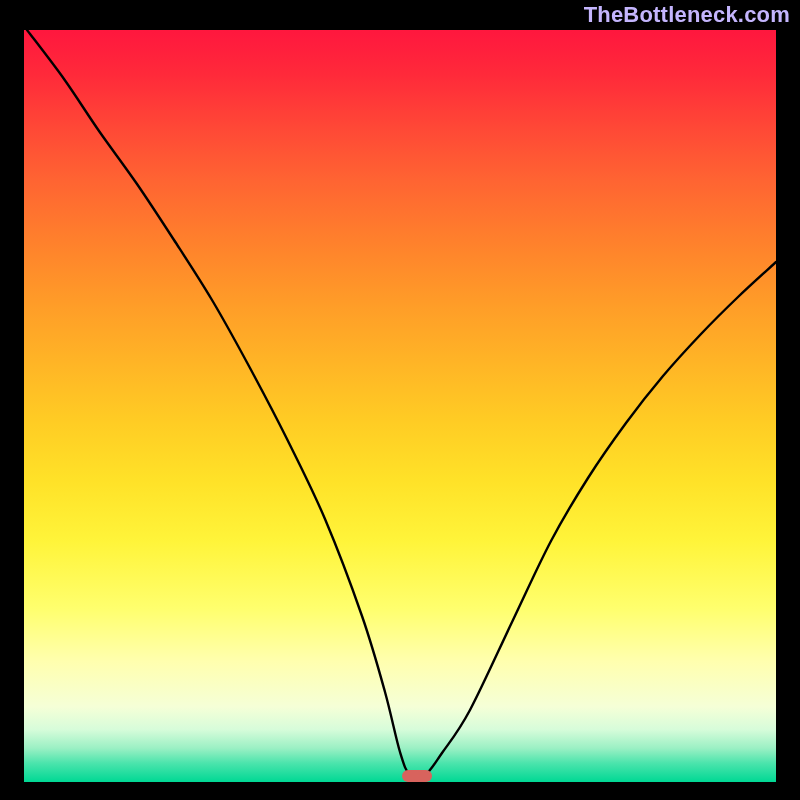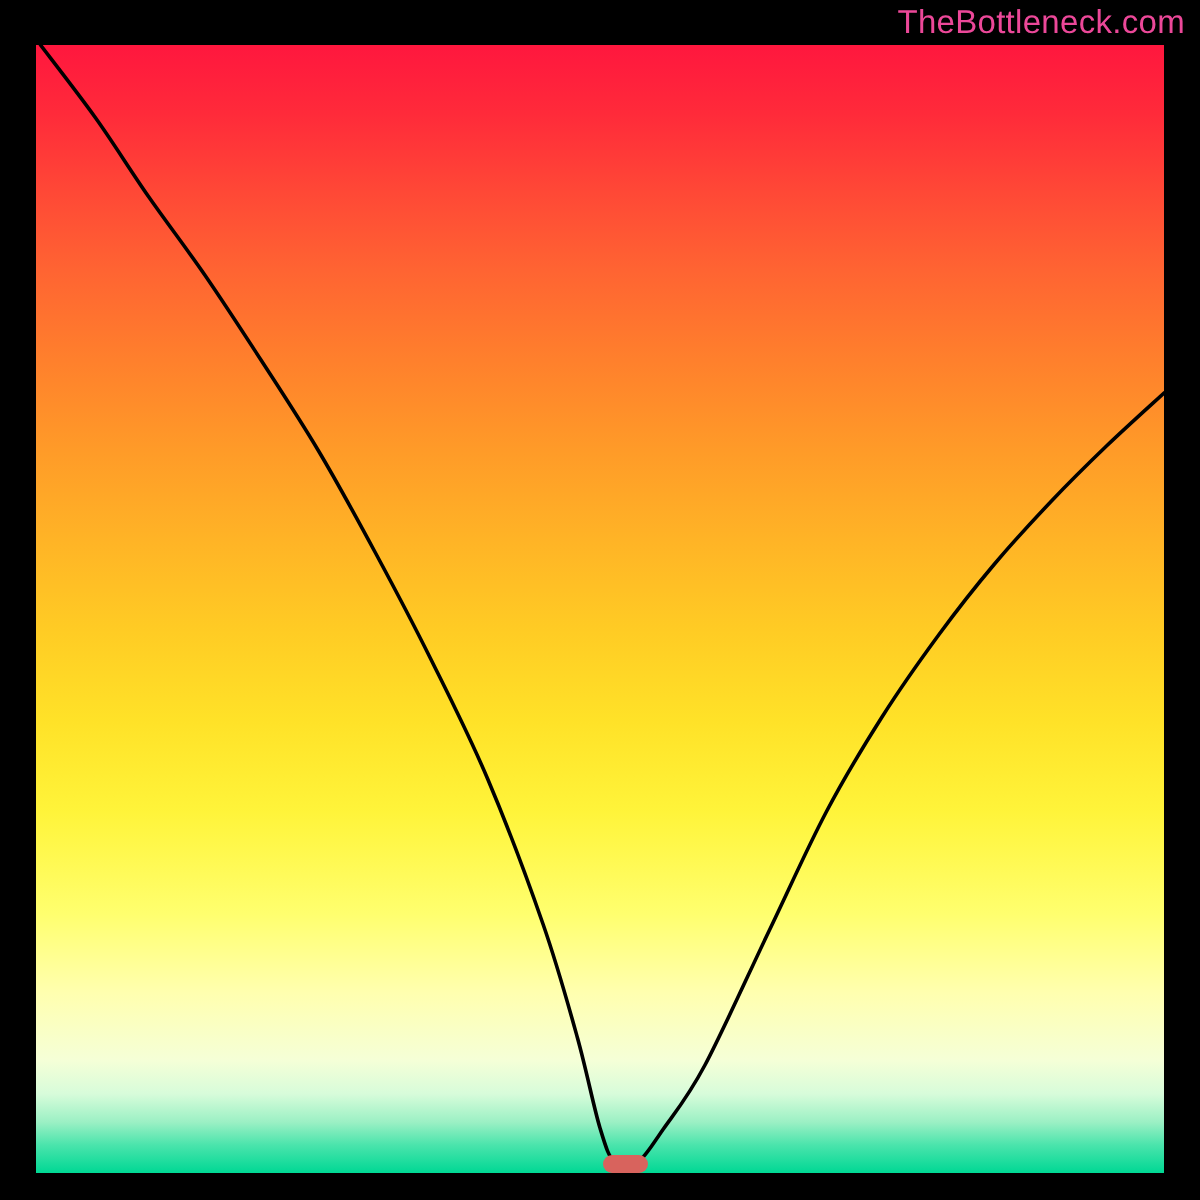--- a/index.html
+++ b/index.html
@@ -16,23 +16,23 @@
     left: 0;
     top: 0;
     width: 800px;
     height: 800px;
     background: #000;
   }
   .watermark {
     position: absolute;
     top: 2px;
     right: 10px;
-    color: #ec4899;
+    color: #c4b5fd;
     font-size: 22px;
-    font-weight: 400;
+    font-weight: 700;
     letter-spacing: 0.2px;
   }
   .plot {
     position: absolute;
     left: 24px;
     top: 30px;
     width: 752px;
     height: 752px;
     background: linear-gradient(to bottom,
       rgb(255,23,62) 0%,

